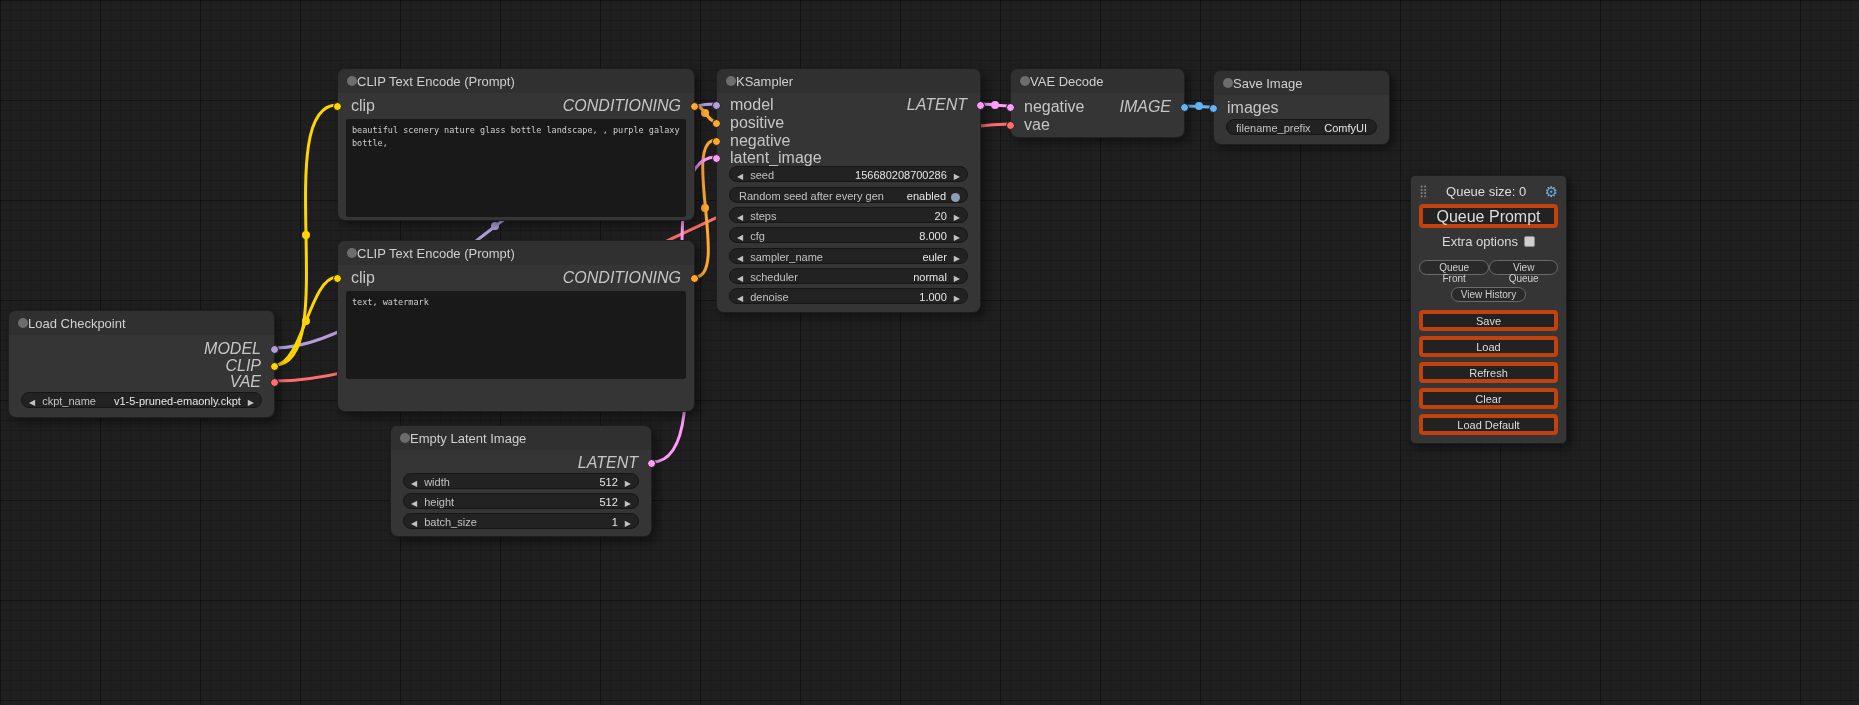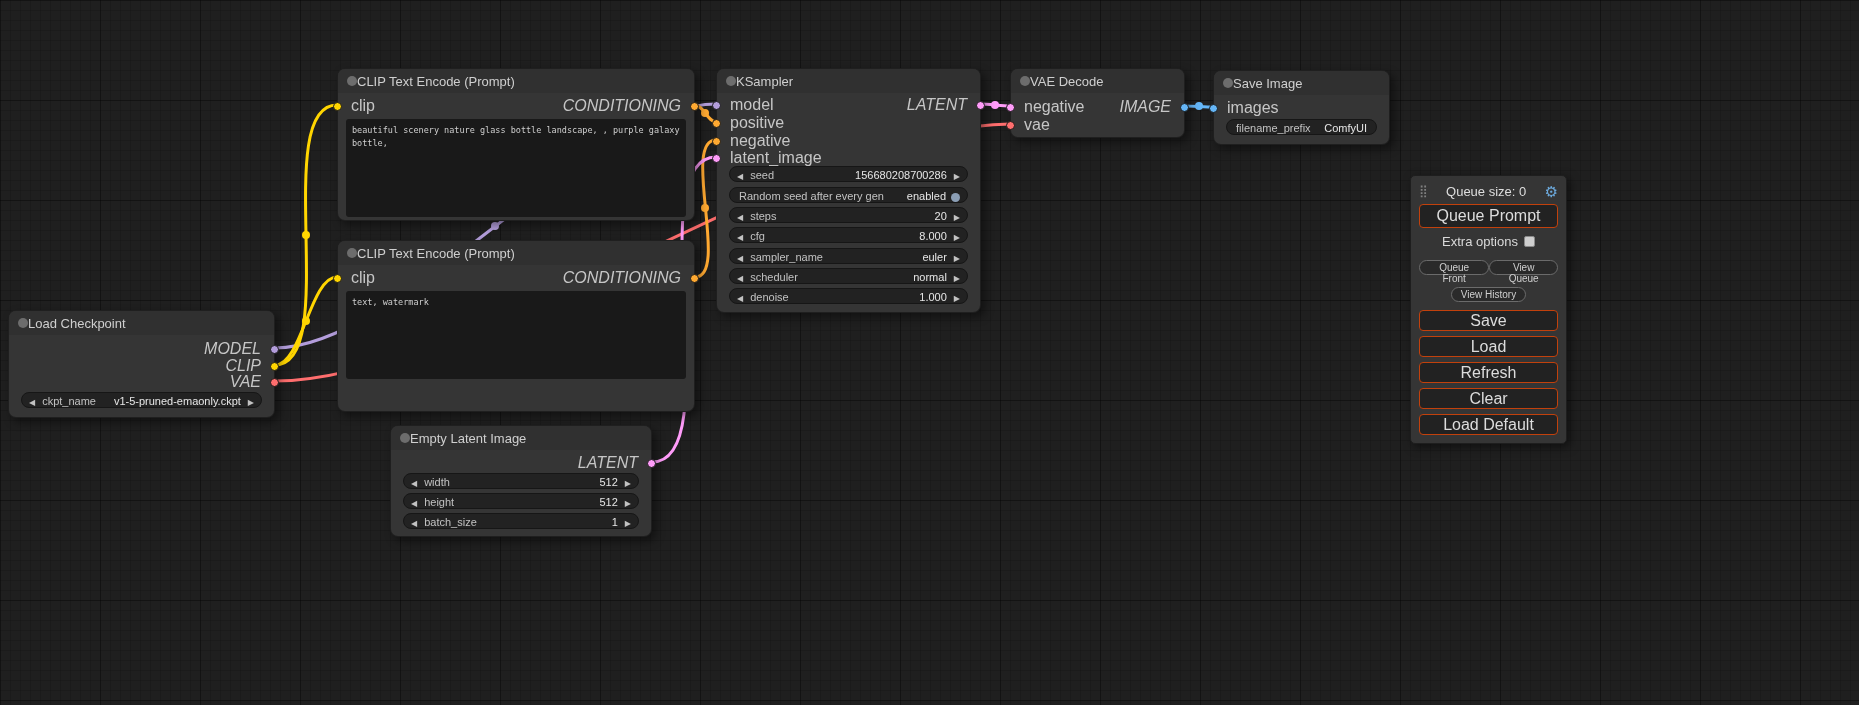--- a/index.html
+++ b/index.html
@@ -45,24 +45,24 @@
                 padding:5px 6px; font-family:"DejaVu Sans Mono", monospace; font-size:8.5px;
                 line-height:1.5; color:#cfcfcf; white-space:pre-wrap; overflow:hidden; cursor:text; }
   .menu { position:absolute; z-index:3; left:1410px; top:175px; width:157px; background:#353535;
           border:1px solid #1e1e1e; border-radius:5px; box-shadow:3px 3px 10px rgba(0,0,0,0.5);
           padding:5px 8px 8px; color:#dadada; }
   .menu-header { display:flex; align-items:center; height:20px; font-size:13px; }
   .drag-handle { color:#808080; font-size:12px; cursor:move; flex:none; }
   .queue-size { flex:1; text-align:center; color:#dedede; }
   .gear { flex:none; font-size:15px; cursor:pointer; line-height:1; }
   button { font-family:inherit; }
-  .btn { display:block; width:100%; background:#222; border:1px solid #c2410c; border-radius:4px;
+  .btn { display:block; width:100%; background:#222; border:4px solid #c2410c; border-radius:4px;
          color:#dcdcdc; cursor:pointer; }
   .btn-queue { height:24px; font-size:16px; margin-top:3px; }
-  .btn-big { height:21px; font-size:16px; margin-top:5px; }
+  .btn-big { height:21px; font-size:11px; margin-top:5px; }
   .extra-row { display:flex; align-items:center; justify-content:center; gap:6px; margin-top:6px;
                font-size:13px; height:14px; }
   .checkbox { width:11px; height:11px; background:#cfcfcf; border:1px solid #8a8a8a;
               border-radius:2px; cursor:pointer; flex:none; }
   .pill-row { display:flex; justify-content:space-between; margin-top:12px; }
   .pill-row.center { justify-content:center; }
   .btn-pill { background:#2a2a2a; border:1px solid #6b6b6b; border-radius:8px; color:#cfcfcf;
               font-size:10px; padding:1px 9px; height:15px; line-height:11px; cursor:pointer; }
   .btn-group { margin-top:8px; }
 </style>

